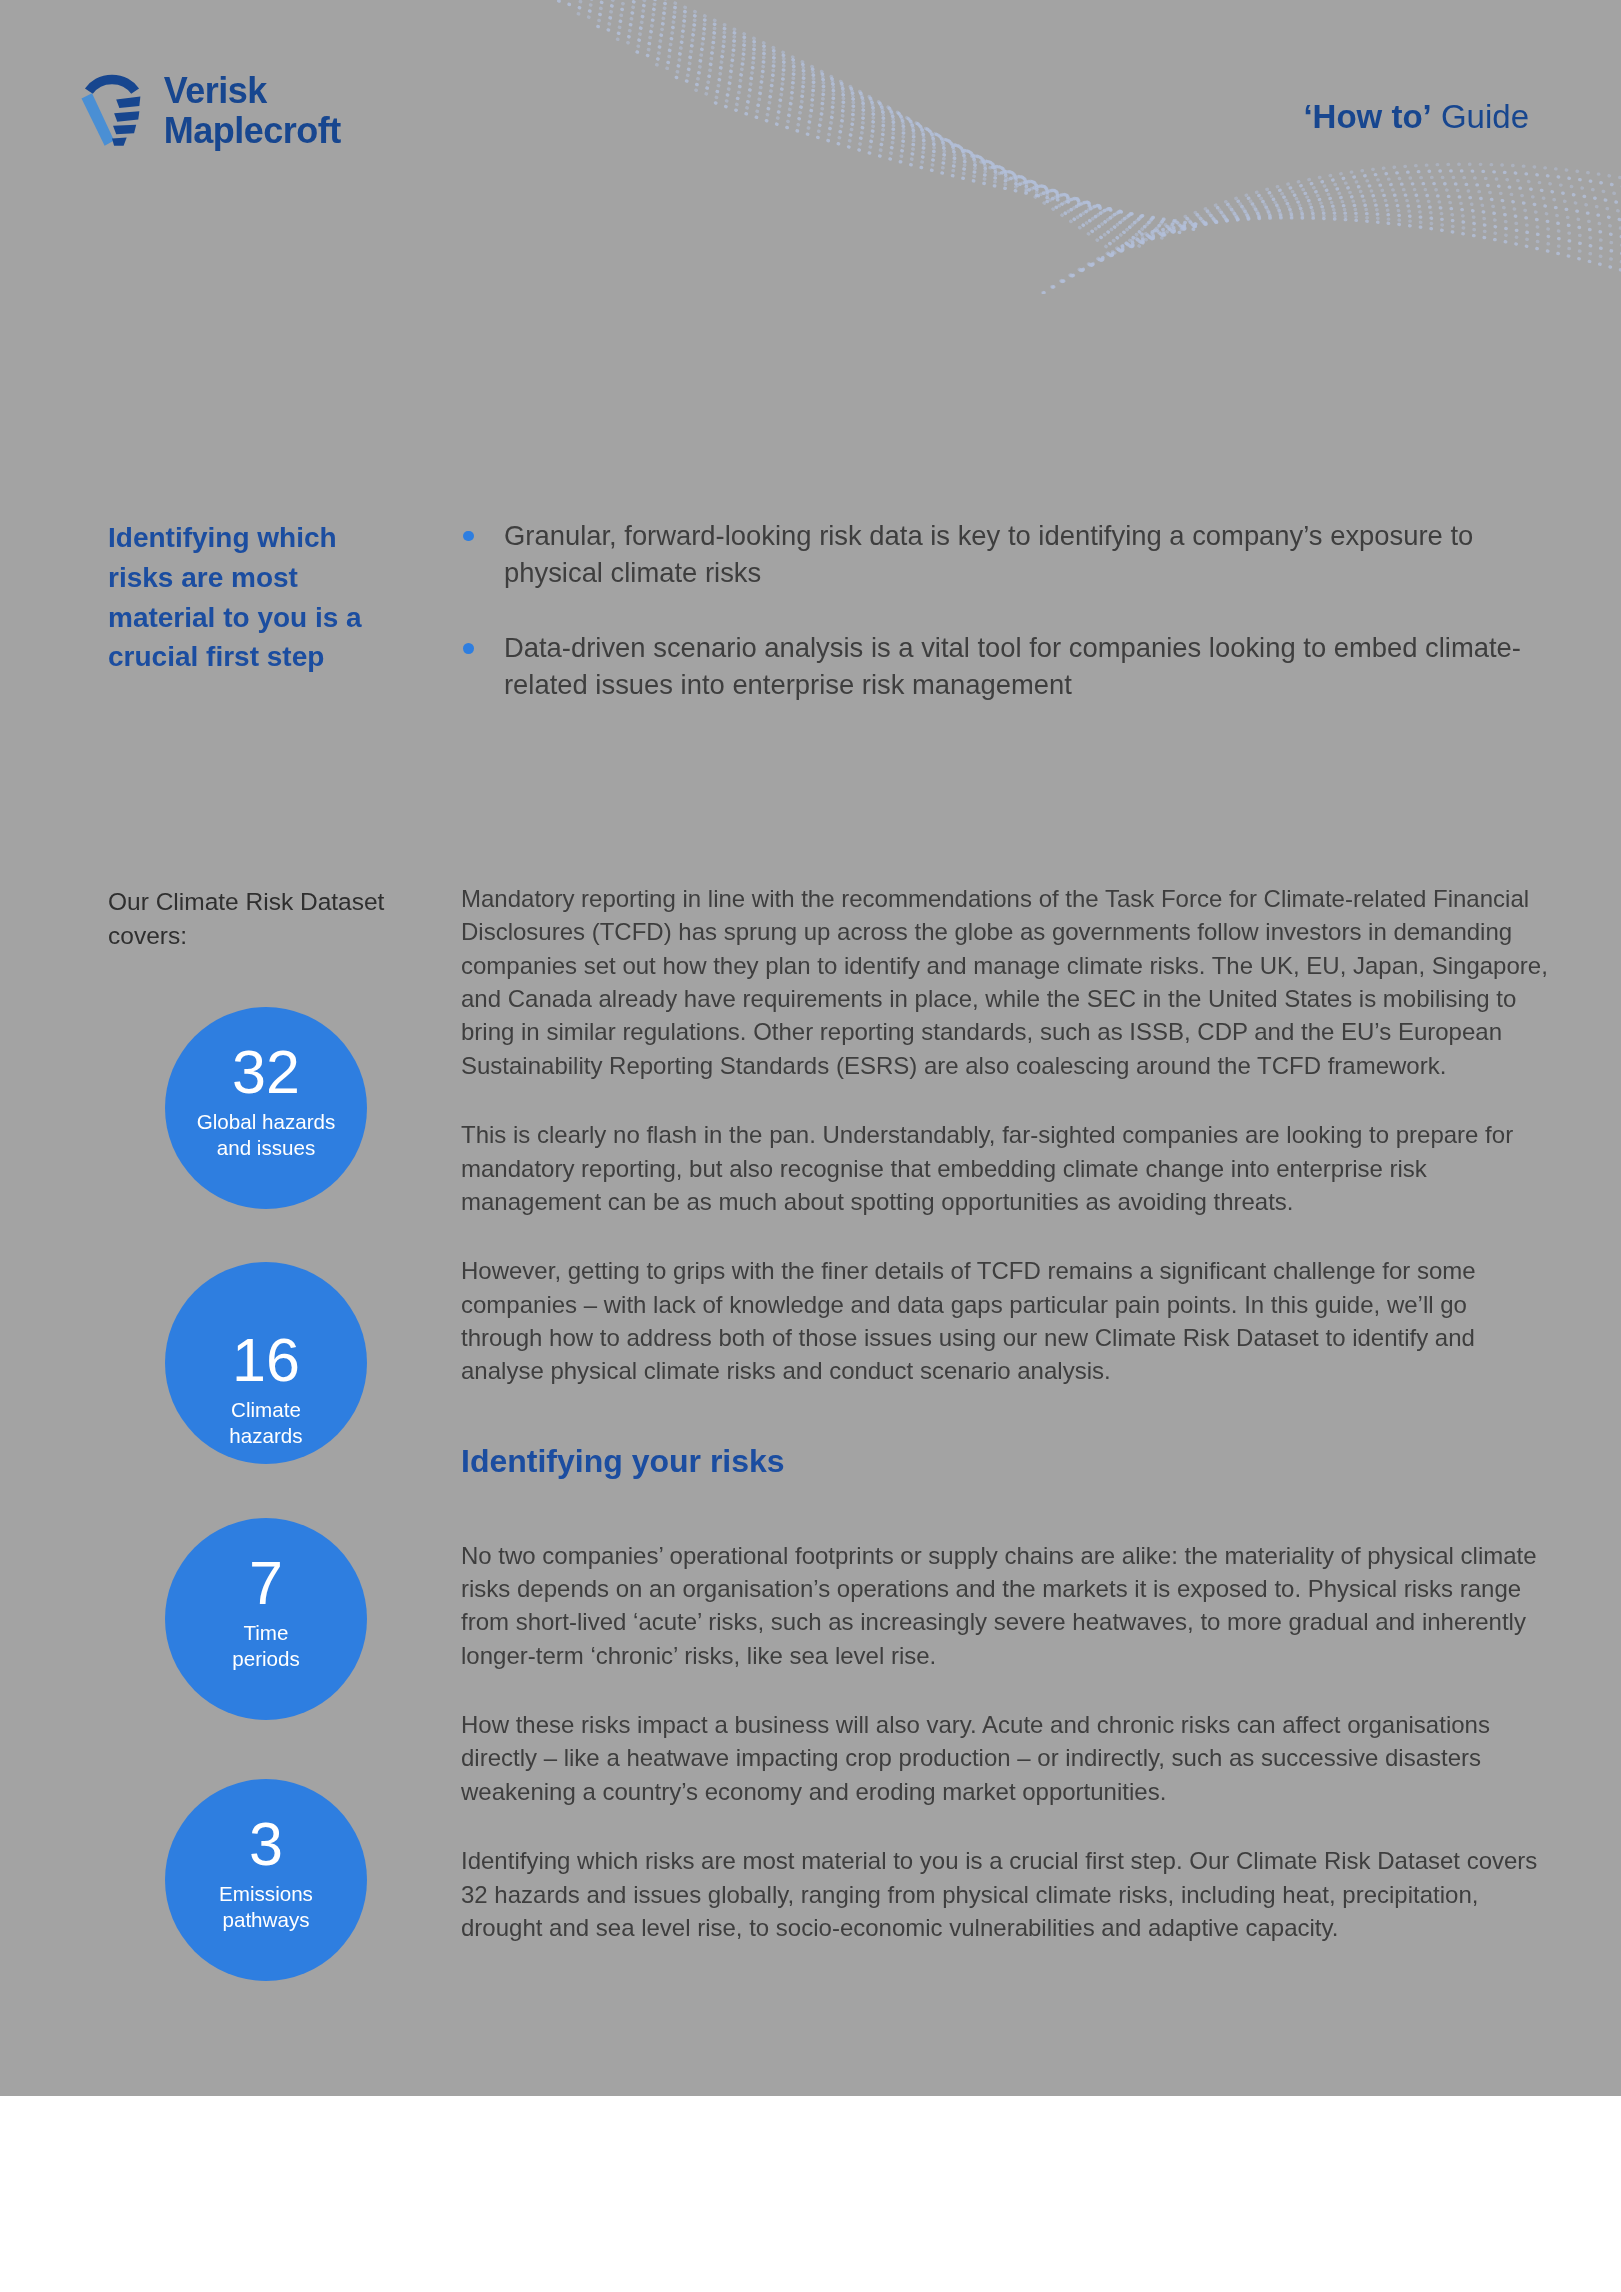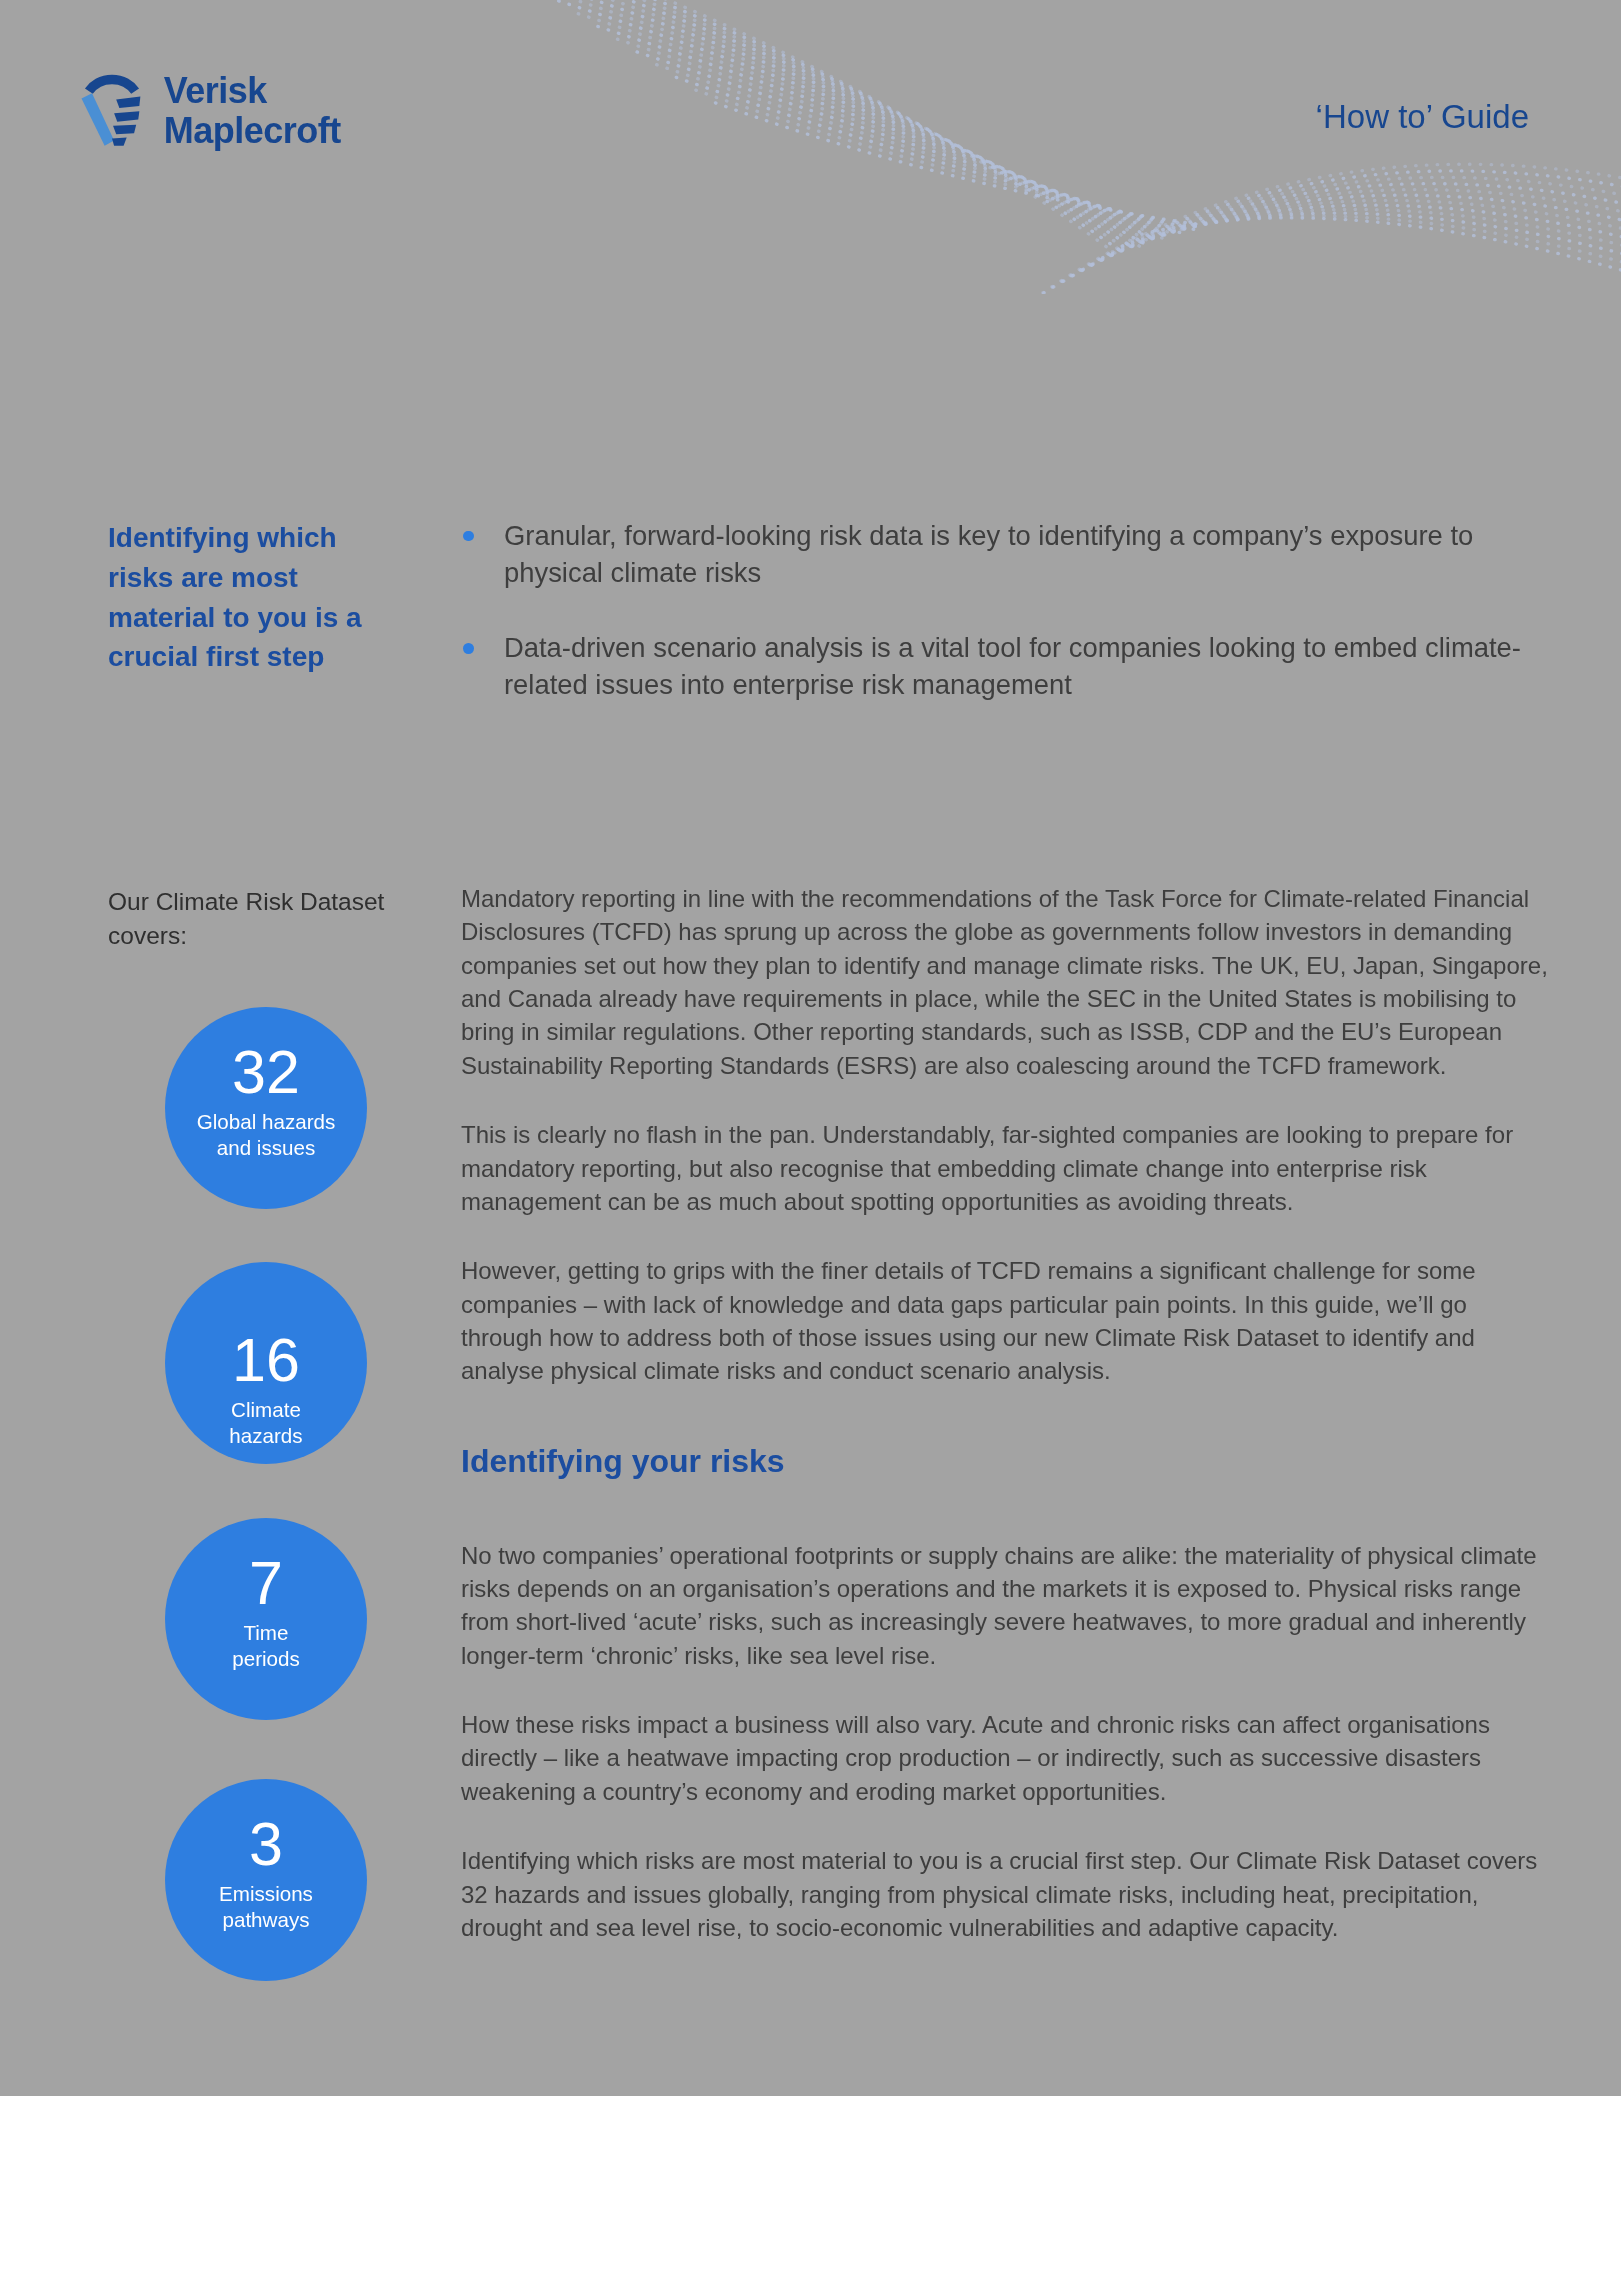--- a/index.html
+++ b/index.html
@@ -31,21 +31,21 @@
   .logo-text {
     font-weight: bold; color: #17468f;
     font-size: 36px; line-height: 1.12;
     letter-spacing: -0.5px; margin-top: 3.9px;
   }
   .guide-label {
     position: absolute; top: 98px; right: 92px;
     font-size: 33px; color: #17468f;
     white-space: nowrap;
   }
-  .guide-label .b { font-weight: normal; text-align: right; }
+  .guide-label .b { font-weight: bold; text-align: right; }
 
   
   .doc-title {
     position: absolute; left: 469px; top: 323px; width: 1000px;
     font-size: 45px; font-weight: bold; line-height: 1.28;
     color: #1b4da0; letter-spacing: -0.3px;
   }
 
   
   .callout {

